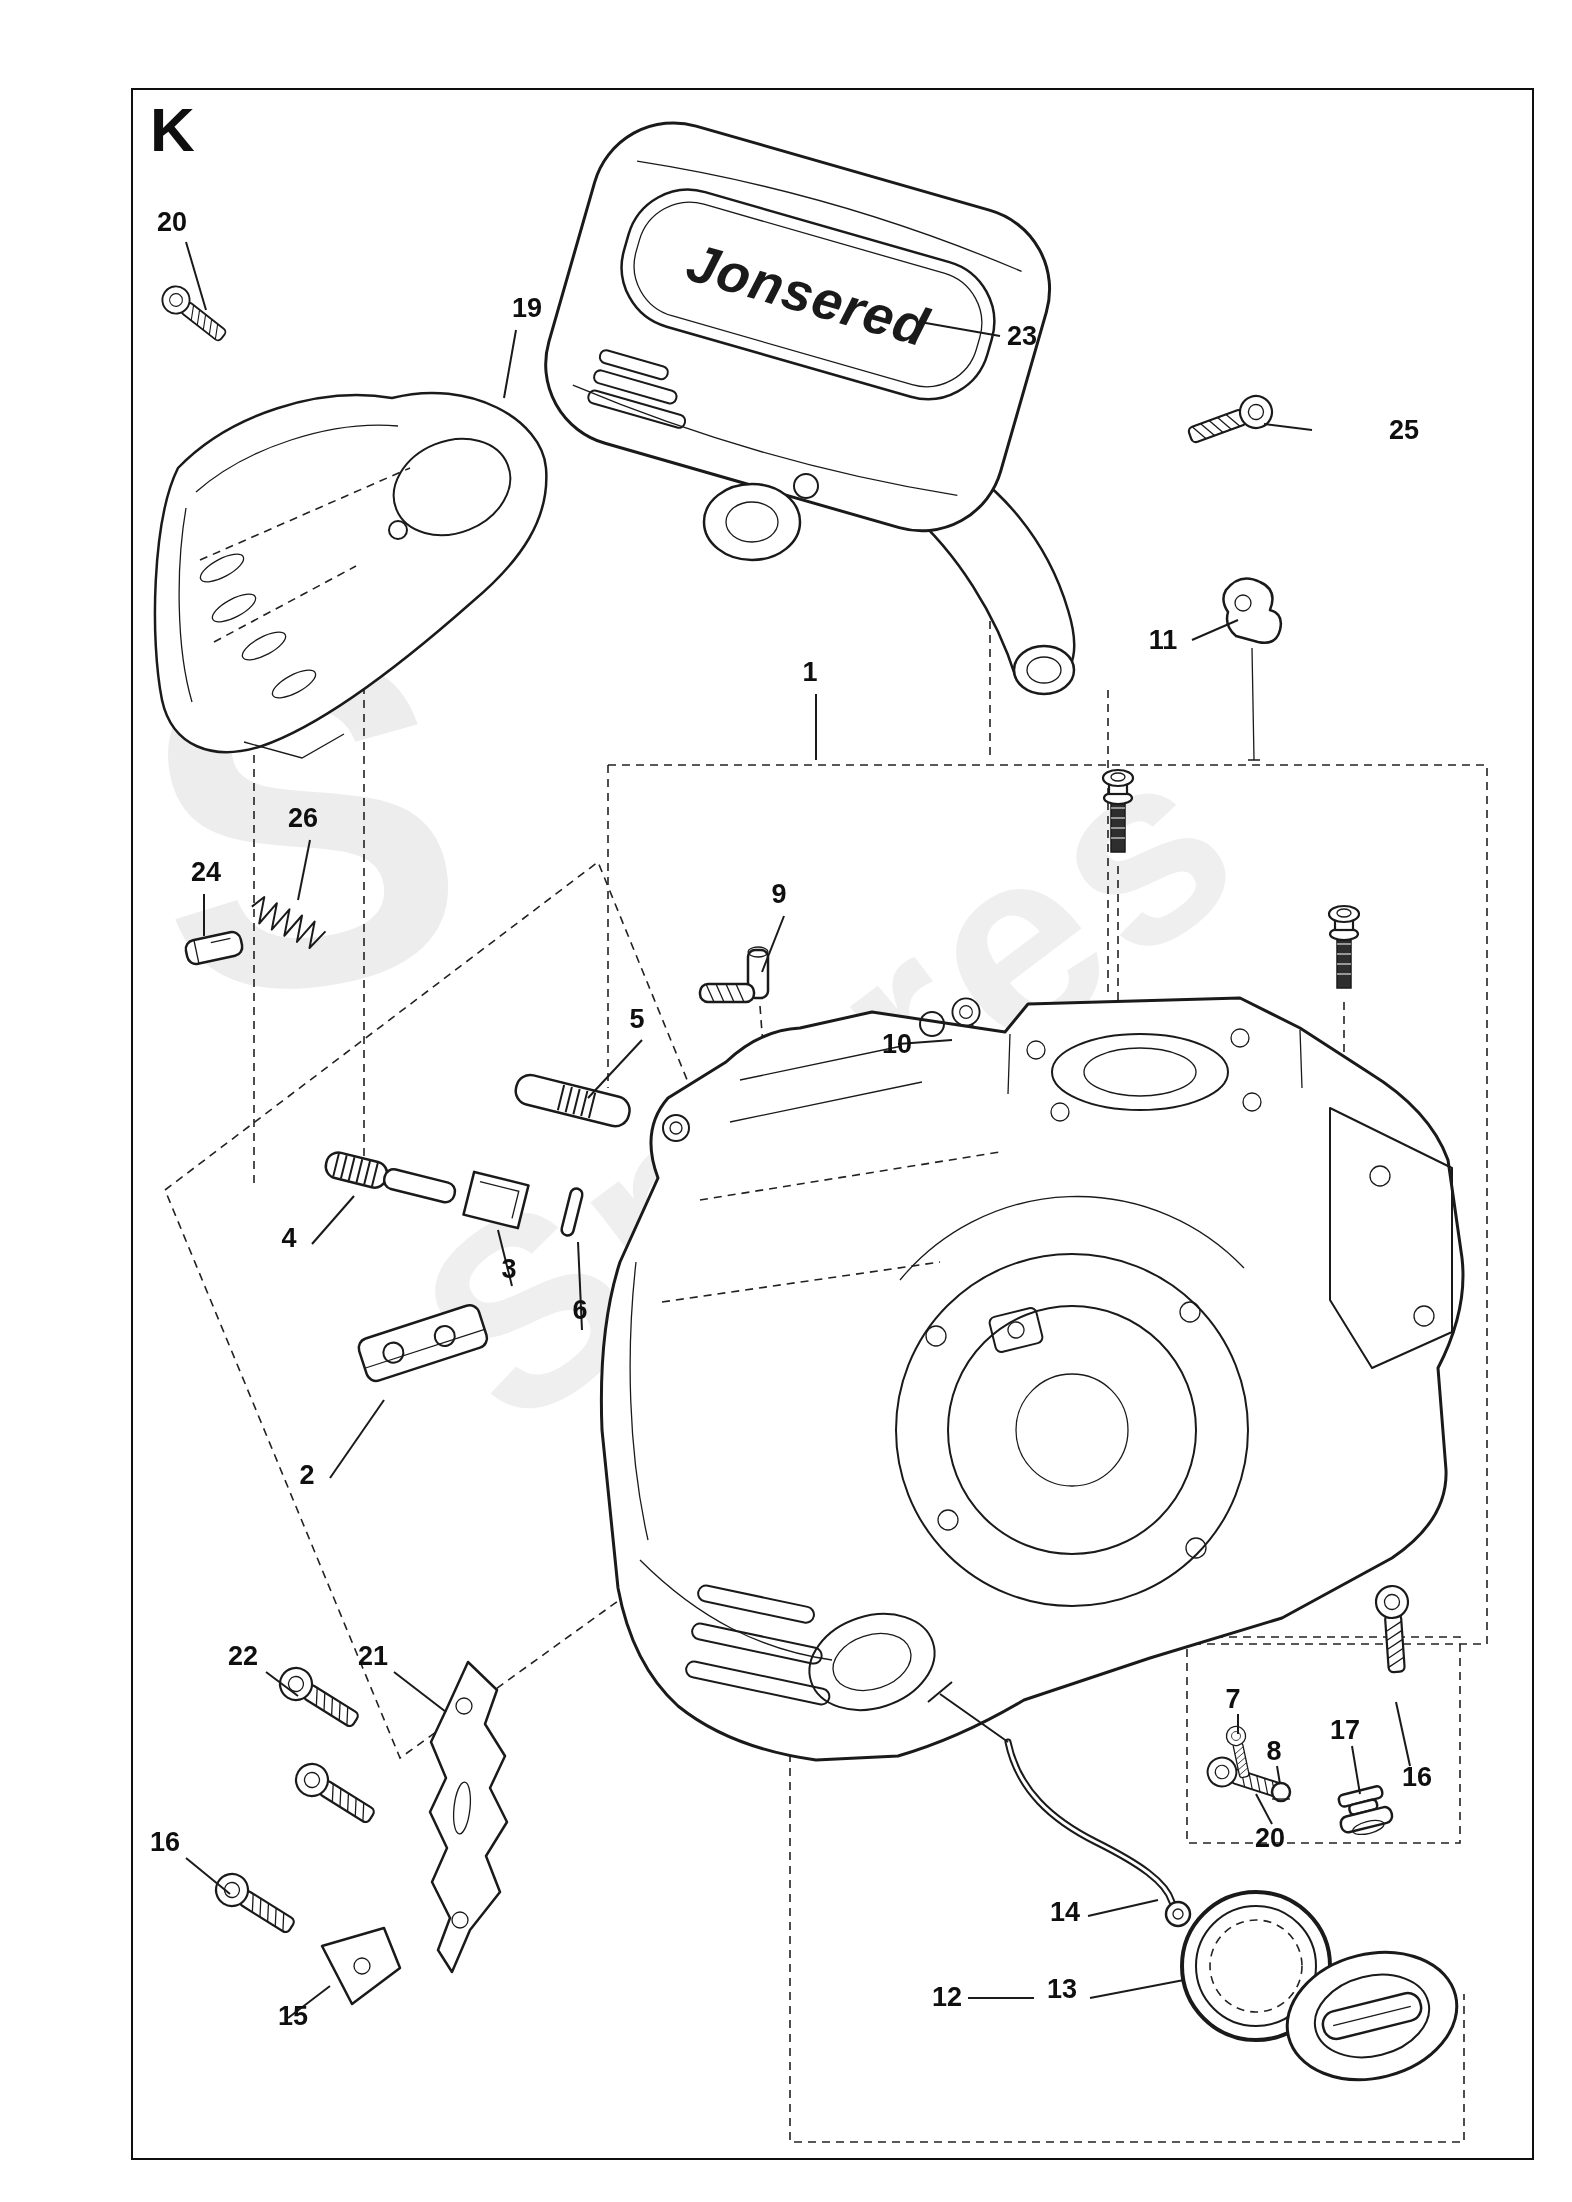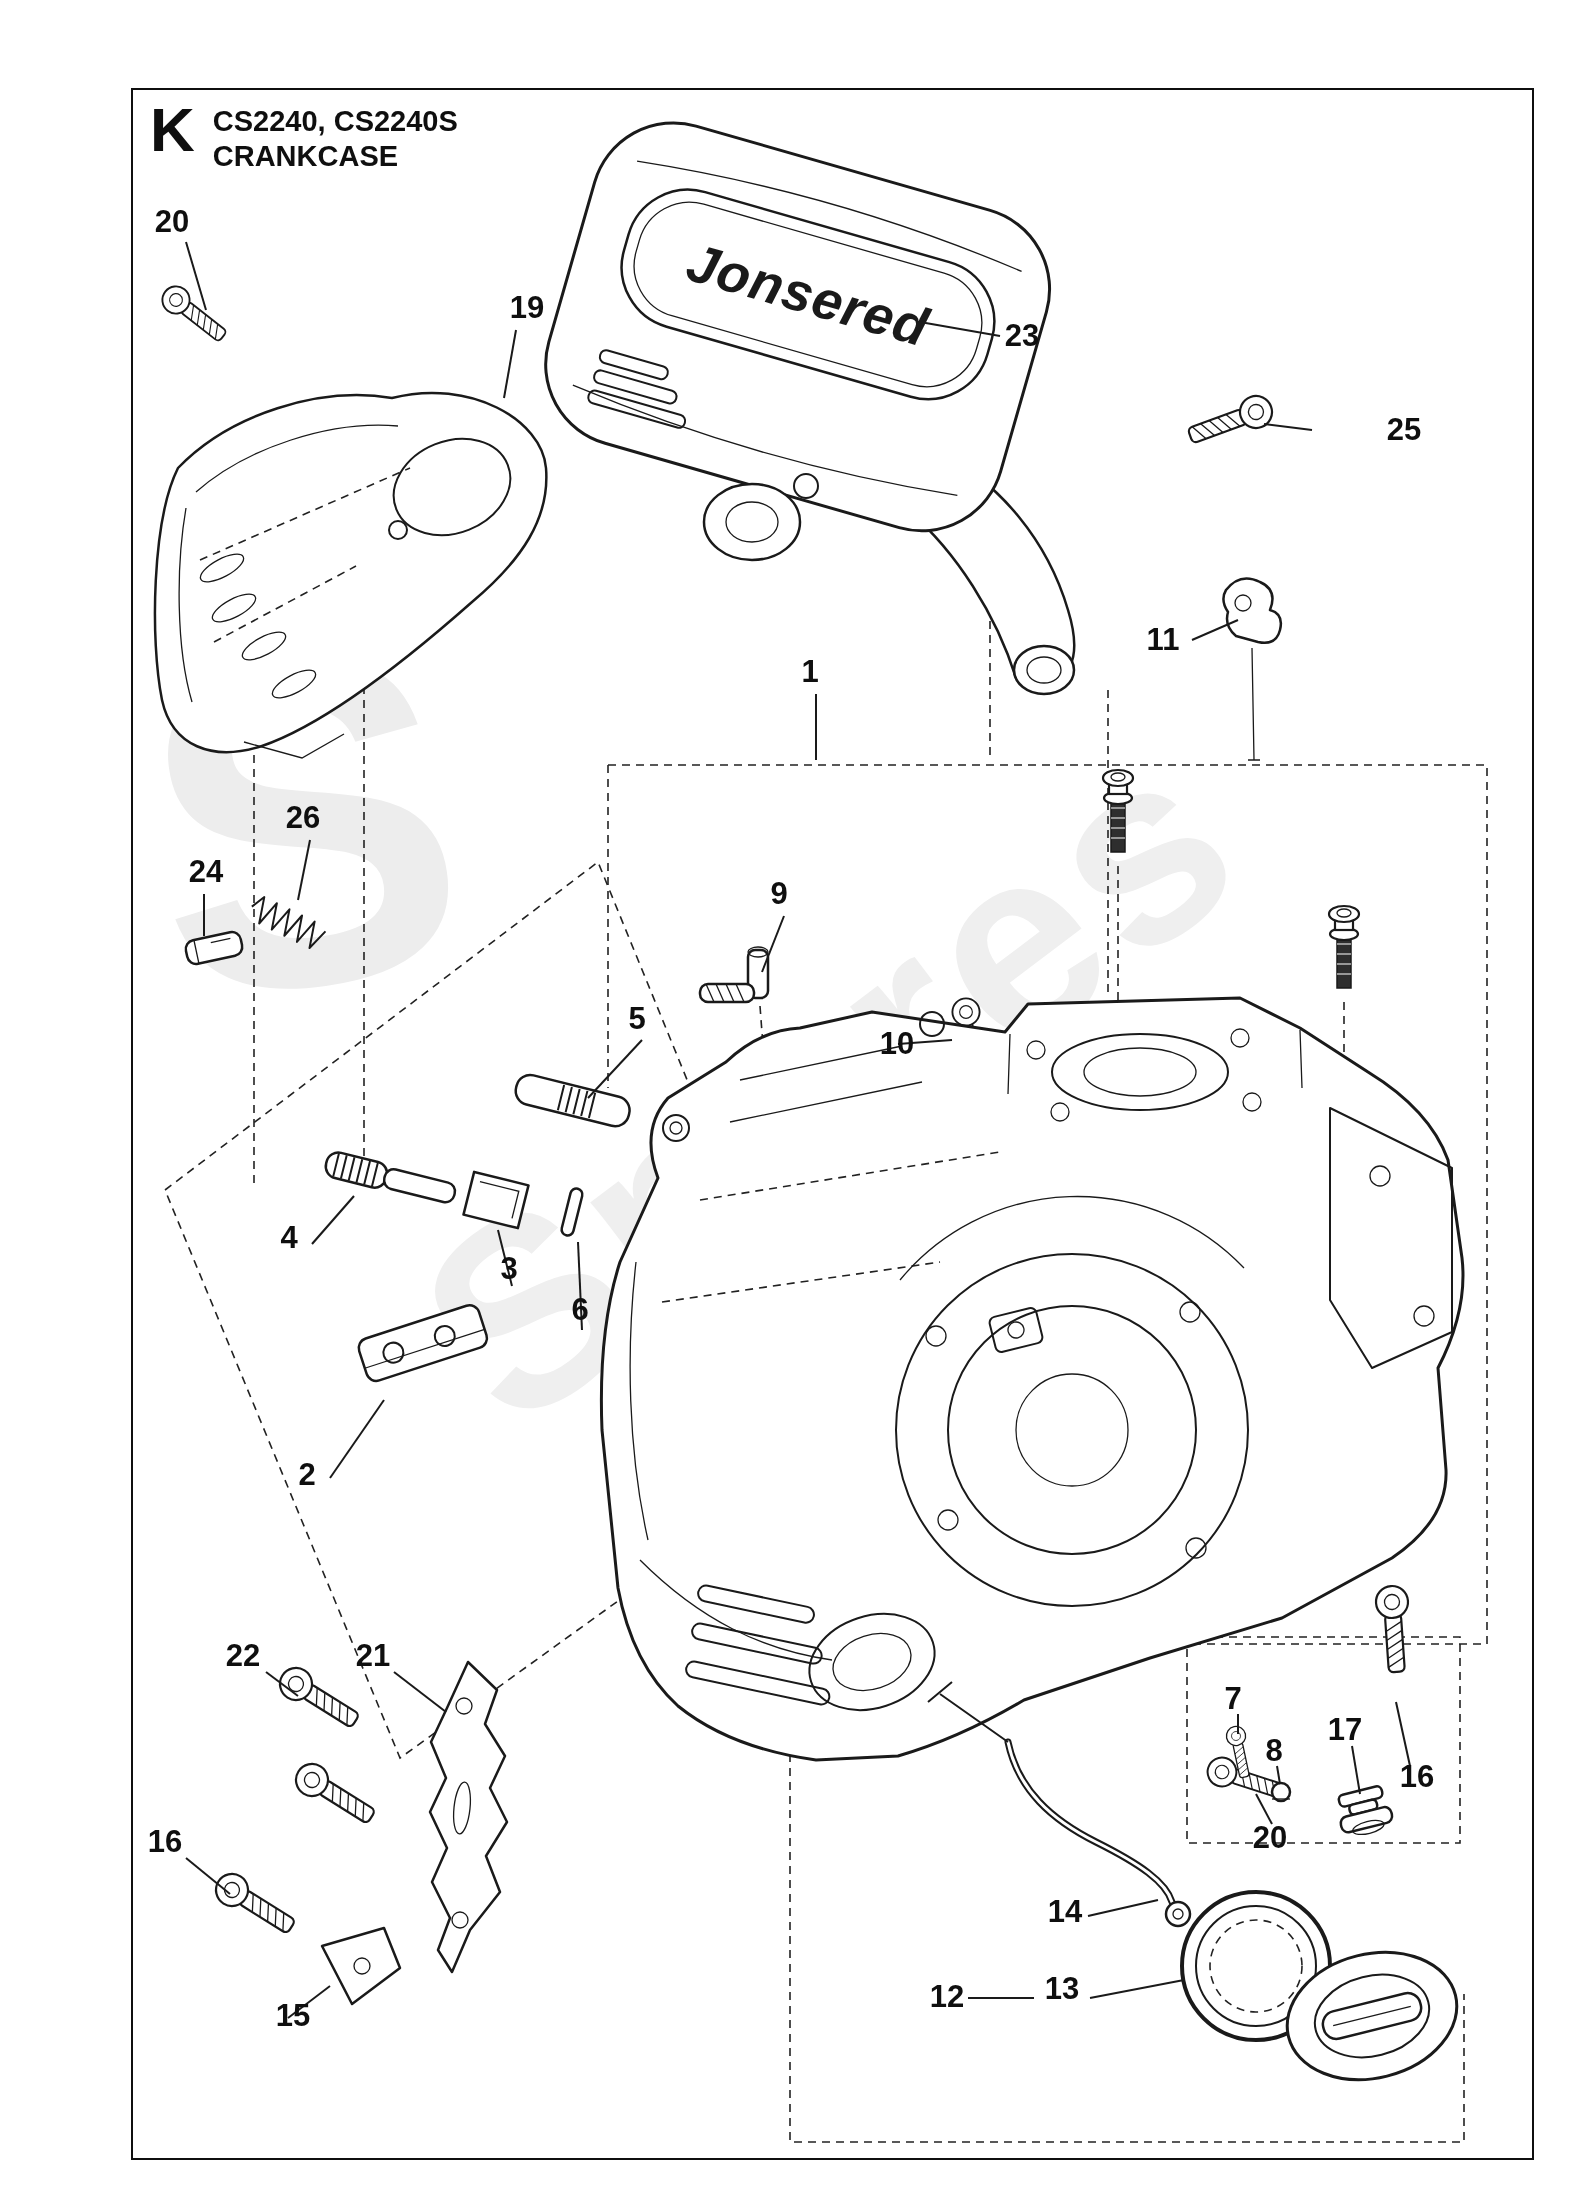--- a/index.html
+++ b/index.html
@@ -11,21 +11,21 @@
   .k{font-size:62px;font-weight:bold;line-height:0.9;}
   .titles{padding-top:2px;}
   .models,.dtitle{font-size:29px;font-weight:bold;line-height:1.2;}
   .watermark-letter{position:absolute;left:150px;top:560px;font-size:460px;font-weight:bold;
          color:#ededed;transform:rotate(-8deg);z-index:0;user-select:none;}
   .watermark-text{position:absolute;left:180px;top:930px;width:1300px;text-align:center;
          font-size:265px;font-weight:bold;color:#efefef;transform:rotate(-37deg);
          z-index:0;user-select:none;letter-spacing:8px;}
   svg.art{position:absolute;left:0;top:0;z-index:1;}
   .callout-layer{position:absolute;inset:0;z-index:3;pointer-events:none;}
-  .callout{position:absolute;transform:translate(-50%,-50%);font-size:31px;font-weight:bold;color:#0f0f0f;text-align:center;}
+  .callout{position:absolute;transform:translate(-50%,-50%);font-size:27px;font-weight:bold;color:#0f0f0f;text-align:center;}
   
   .o{fill:#fff;stroke:#1a1a1a;stroke-width:2.5;stroke-linejoin:round;}
   .o2{fill:none;stroke:#1a1a1a;stroke-width:2;stroke-linejoin:round;}
   .thin{fill:none;stroke:#1a1a1a;stroke-width:1.3;}
   .thinw{fill:none;stroke:#fff;stroke-width:1.2;}
   .pw{fill:#fff;stroke:#1a1a1a;stroke-width:2.2;}
   .darkf{fill:#2e2e2e;stroke:#1a1a1a;stroke-width:1.5;}
   .dash{fill:none;stroke:#222;stroke-width:1.6;stroke-dasharray:8 6;}
   .brand{font-family:"Liberation Sans",sans-serif;font-size:54px;font-weight:bold;font-style:italic;
          fill:#1a1a1a;text-anchor:middle;letter-spacing:1px;}
@@ -36,24 +36,20 @@
 
 <div class="page">
 
   <div class="watermark-letter">S</div>
   <div class="watermark-text">Spares</div>
 
   <div class="frame"></div>
 
   <div class="header">
     <div class="k">K</div>
-    <div class="titles">
-      <div class="models">CS2240, CS2240S</div>
-      <div class="dtitle">CRANKCASE</div>
-    </div>
   </div>
 
   <svg class="art" width="1572" height="2202" viewBox="0 0 1572 2202" xmlns="http://www.w3.org/2000/svg">
     <defs>
       <g id="screwH">
         <rect x="12" y="-8" width="58" height="16" rx="5" class="pw"></rect>
         <path class="thin" d="M20,-8 l9,16 M29,-8 l9,16 M38,-8 l9,16 M47,-8 l9,16 M56,-8 l9,16"></path>
         <circle cx="0" cy="0" r="16" class="pw"></circle>
         <circle cx="0" cy="0" r="7.5" class="thin"></circle>
       </g>

